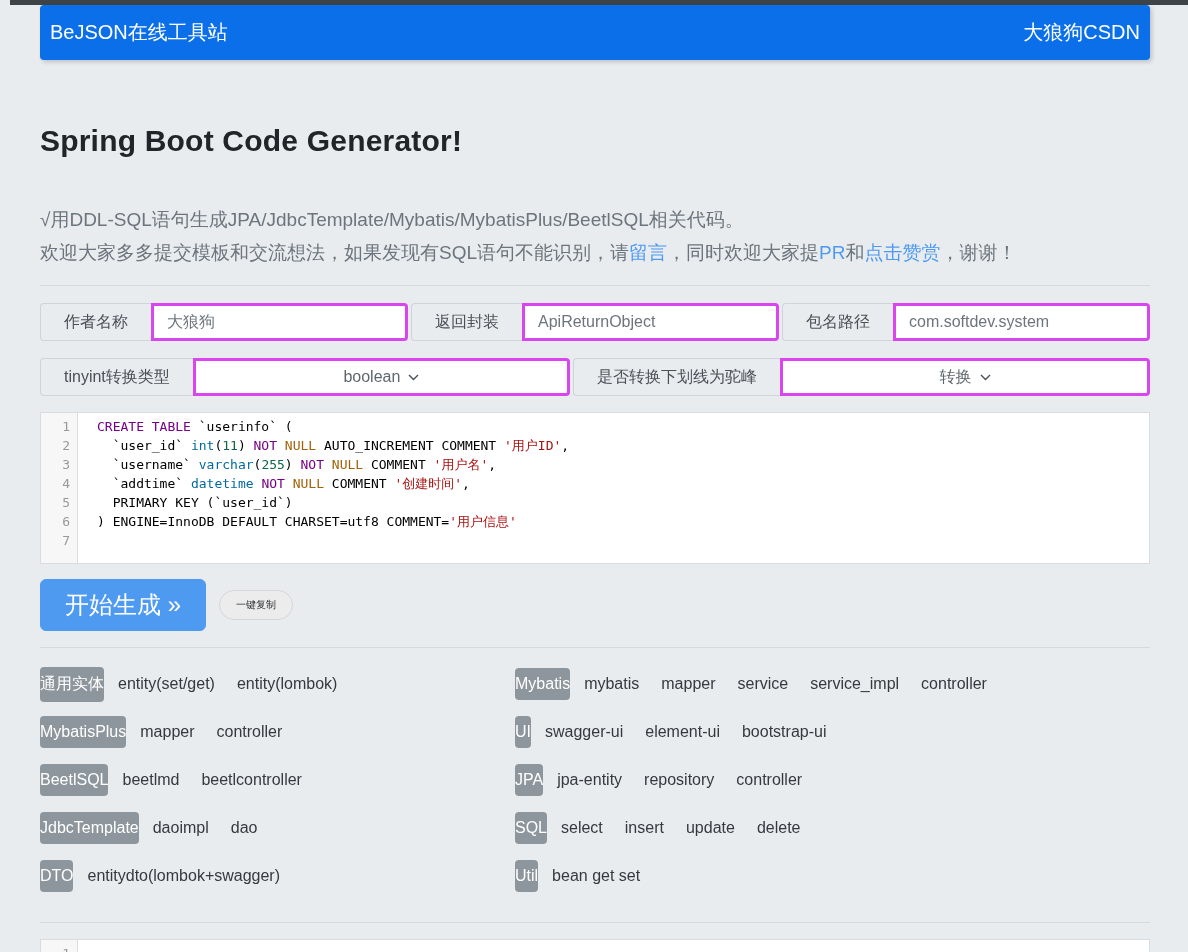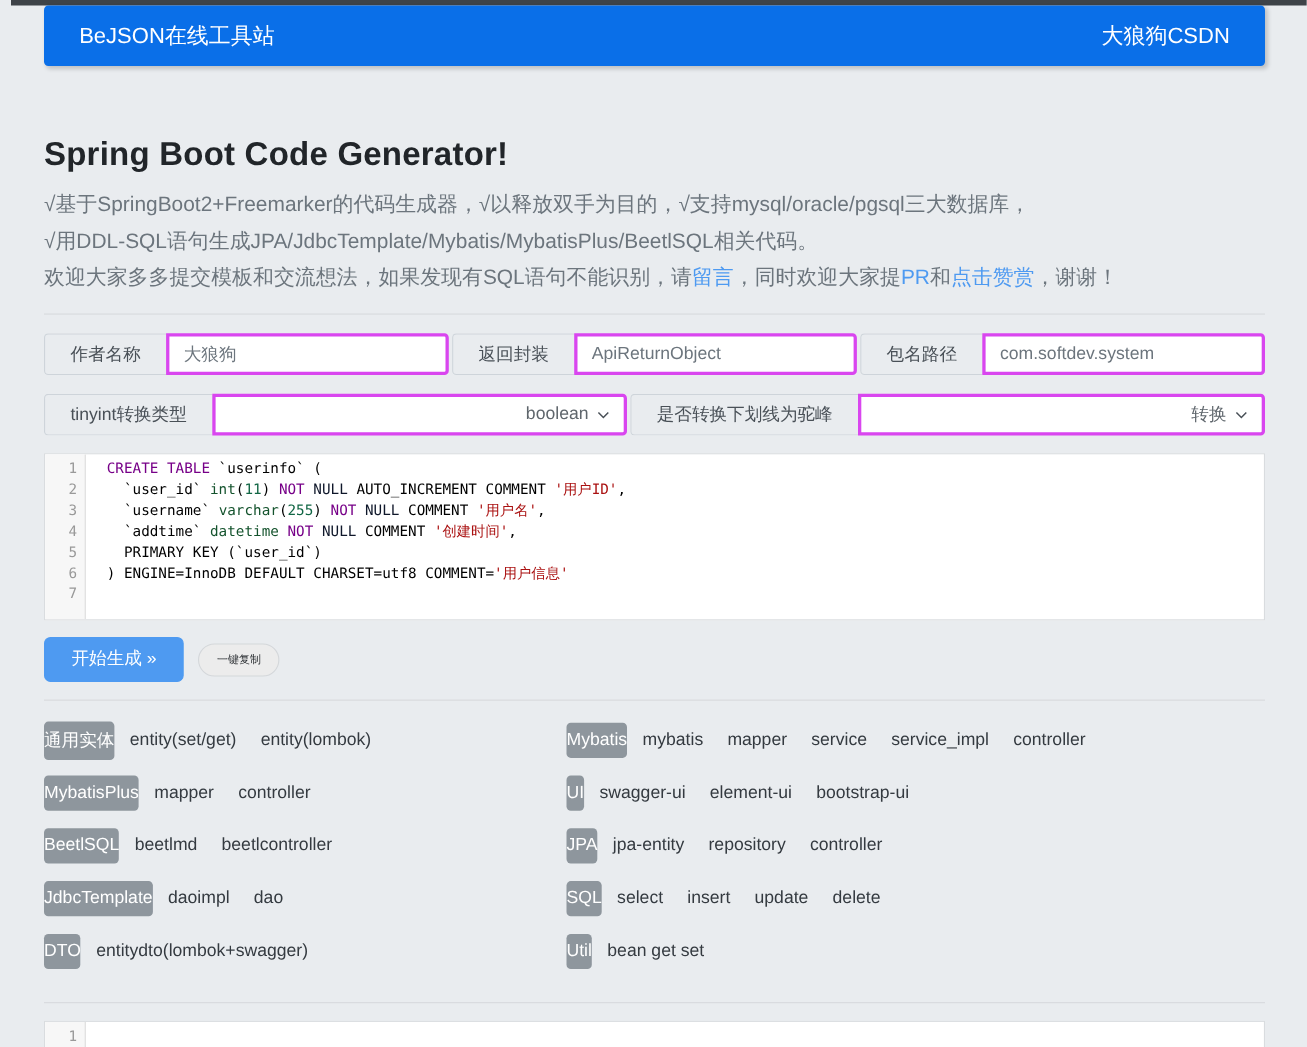--- a/index.html
+++ b/index.html
@@ -10,21 +10,21 @@
     font-family:"Liberation Sans","DejaVu Sans",sans-serif;
     color:#212529;
   }
   .top-strip { position:absolute; top:0; left:10px; right:0; height:5px; background:#3e4348; }
 
   .navbar {
     position:absolute; top:5px; left:40px; width:1110px; height:55px;
     background:#0a6fe8; border-radius:4px;
     box-shadow:2px 2px 4px rgba(0,0,0,.18);
     display:flex; align-items:center; justify-content:space-between;
-    padding:0 32px;
+    padding:0 10px;
   }
   .navbar a { color:#ffffff; font-size:20px; text-decoration:none; }
 
   .container { position:absolute; top:60px; left:40px; width:1110px; }
 
   h1.page-title { margin-top:64px; font-size:30px; font-weight:bold; color:#212529; letter-spacing:.2px; }
   .desc { margin-top:12px; font-size:19px; line-height:33px; color:#6c757d; }
   .desc a { color:#4e9af1; text-decoration:none; }
 
   hr.rule { border:none; border-top:1px solid #d7dadd; margin:16px 0 0 0; }
@@ -34,48 +34,48 @@
   .ig-addon {
     display:flex; align-items:center; padding:0 23px;
     background:#e9ecef; border:1px solid #ced4da; border-right:none;
     border-radius:4px 0 0 4px; font-size:16px; color:#495057; white-space:nowrap;
   }
   .ig-field {
     flex:1; display:flex; align-items:center; padding:0 13px;
     background:#ffffff; border:3px solid #d946ef; border-radius:0 4px 4px 0;
     font-size:16px; color:#6c757d; white-space:nowrap; overflow:hidden;
   }
-  .ig-select { justify-content:flex-end; color:#5f666c; cursor:default; }
+  .ig-select { justify-content:center; color:#5f666c; cursor:default; }
   .row2 .grp-left  { flex:0 0 530px; }
   .row2 .grp-right { flex:1; }
 
   .editor {
     position:relative; margin-top:16px; width:1110px;
     background:#ffffff; border:1px solid #d9dcdf;
     font-family:"DejaVu Sans Mono","Liberation Mono",monospace;
     font-size:13px; line-height:19px; overflow:hidden;
   }
   .editor-sql { height:152px; }
   .editor-out { height:70px; }
   .gutter-bg { position:absolute; left:0; top:0; bottom:0; width:37px; background:#f7f7f7; border-right:1px solid #dddddd; }
   .cm-scroll { position:relative; padding-top:4px; }
   .cm-line { display:flex; white-space:pre; }
   .ln { flex:0 0 38px; text-align:right; padding-right:9px; color:#999999; }
   .code { padding-left:18px; color:#000000; }
   .tok-plain { color:#000000; }
   .tok-kw { color:#770088; }
-  .tok-builtin { color:#14532d; }
+  .tok-builtin { color:#0369a1; }
   .tok-num { color:#116644; }
-  .tok-atom { color:#0f172a; }
+  .tok-atom { color:#a16207; }
   .tok-str { color:#aa1111; }
 
   .btn-row { margin-top:15px; display:flex; align-items:center; gap:13px; }
   .btn-generate {
     background:#4e9af1; color:#ffffff; border:1px solid #4e9af1; border-radius:6px;
-    font-size:16px; padding:9px 24px; cursor:pointer;
+    font-size:24px; padding:9px 24px; cursor:pointer;
     font-family:"Liberation Sans","DejaVu Sans",sans-serif;
   }
   .btn-copy {
     background:#ececec; color:#2b2f33; border:1px solid #d4d7da; border-radius:16px;
     font-size:10px; padding:7px 16px; cursor:pointer;
     font-family:"Liberation Sans","DejaVu Sans",sans-serif;
   }
 
   .tpl-grid { display:flex; margin-top:18px; }
   .tpl-col-left  { flex:0 0 475px; }
@@ -99,21 +99,21 @@
 <nav class="navbar">
   <a href="#">BeJSON在线工具站</a>
   <a href="#">大狼狗CSDN</a>
 </nav>
 
 <div class="container">
 
   <h1 class="page-title">Spring Boot Code Generator!</h1>
 
   <p class="desc">
-    <span>√基于SpringBoot2+Freemarker的代码生成器，√以释放双手为目的，√支持mysql/oracle/pgsql三大数据库，</span><br>
+    <br>
     <span>√用DDL-SQL语句生成JPA/JdbcTemplate/Mybatis/MybatisPlus/BeetlSQL相关代码。</span><br>
     <span id="desc3"><span>欢迎大家多多提交模板和交流想法，如果发现有SQL语句不能识别，请</span><a href="#">留言</a><span>，同时欢迎大家提</span><a href="#">PR</a><span>和</span><a href="#">点击赞赏</a><span>，谢谢！</span></span>
   </p>
 
   <hr class="rule">
 
   <div class="form-row row1">
     <div class="input-group">
       <span class="ig-addon">作者名称</span>
       <span class="ig-field">大狼狗</span>

